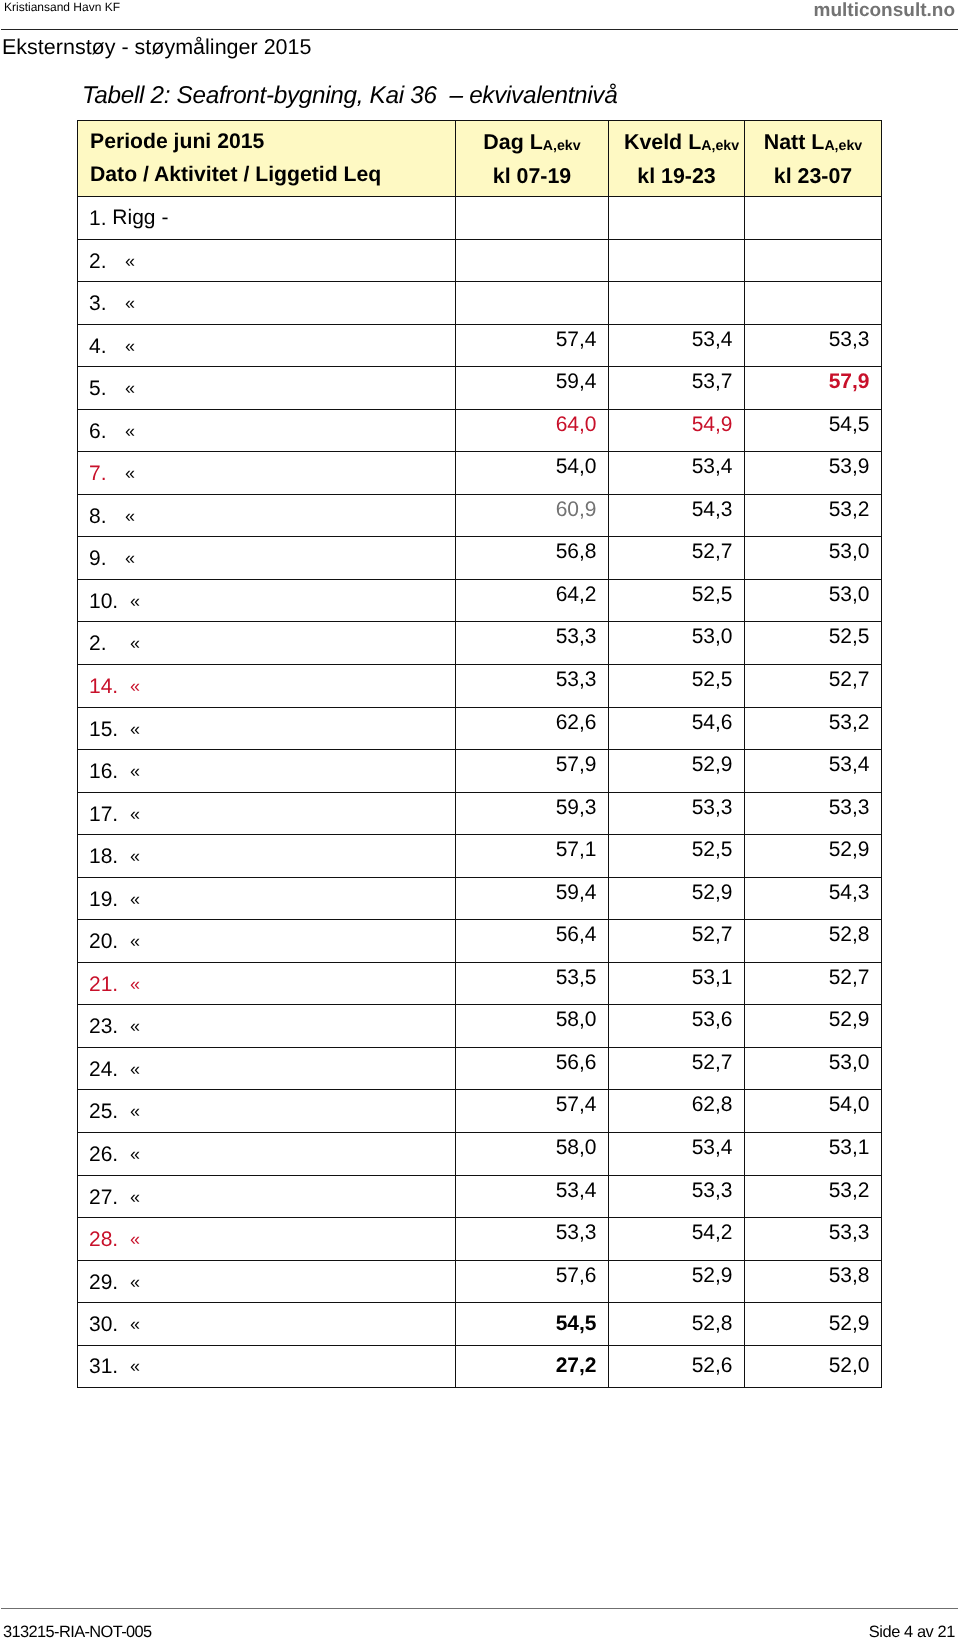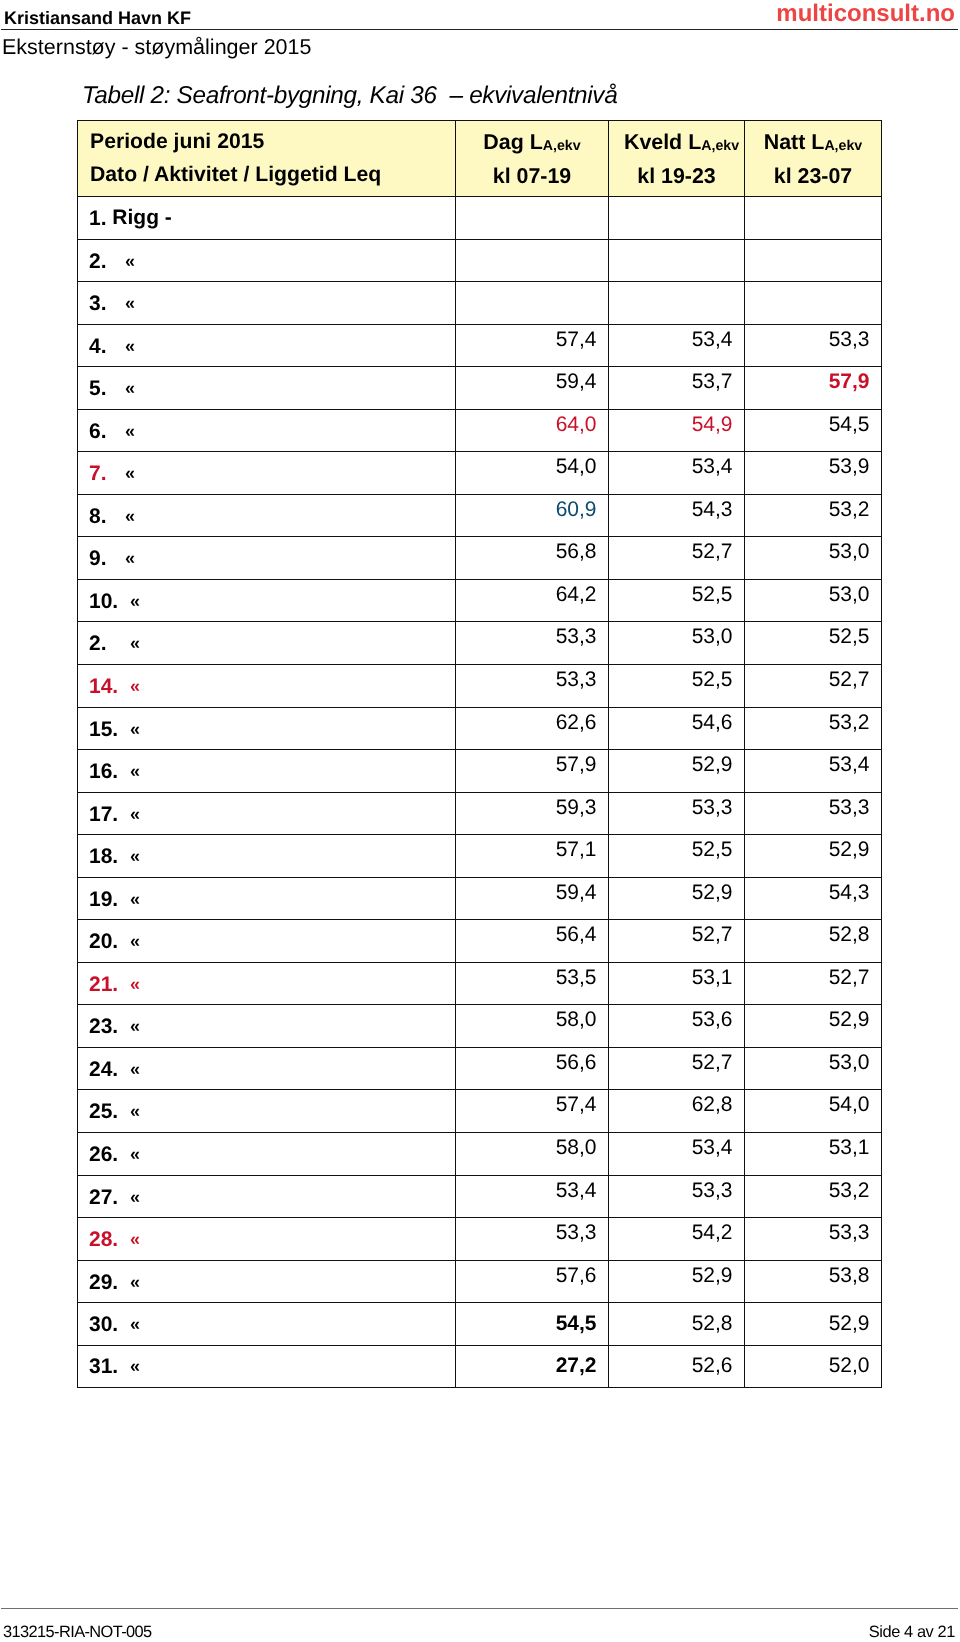--- a/index.html
+++ b/index.html
@@ -2,22 +2,22 @@
 <html><head>
 <meta charset="utf-8">
 <title>Eksternstoy - stoymalinger 2015</title>
 <style>
   html,body{margin:0;padding:0;background:#fff;}
   body{width:960px;height:1642px;font-family:"Liberation Sans",sans-serif;-webkit-font-smoothing:antialiased;text-rendering:geometricPrecision;}
   .page{position:relative;width:960px;height:1642px;overflow:hidden;background:#fff;}
 
   
   .hdr{position:absolute;left:0;top:0;width:960px;}
-  .hdr-left{position:absolute;left:4px;top:8px;font-weight:bold;font-size:18px;color:#000;}
-  .hdr-right{position:absolute;right:5px;top:0px;font-weight:bold;font-size:24px;color:#ef4444;}
+  .hdr-left{position:absolute;left:4px;top:0px;font-weight:normal;font-size:12px;color:#000;}
+  .hdr-right{position:absolute;right:5px;top:0px;font-weight:bold;font-size:19px;color:#737373;}
   .hdr-rule{position:absolute;left:1px;width:957px;top:28.6px;height:1.6px;background:#232323;}
   .subhdr{position:absolute;left:2px;top:36px;font-size:21.5px;color:#000;line-height:22px;}
 
   
   .tbl-caption{position:absolute;left:82px;top:82px;font-size:24.3px;font-style:italic;color:#000;white-space:pre;letter-spacing:-0.31px;}
 
   
   table.t{position:absolute;left:77px;top:120px;border-collapse:collapse;table-layout:fixed;width:804px;}
   table.t td{border:1.2px solid #111;vertical-align:top;}
   col.c1{width:378px;}
@@ -25,21 +25,21 @@
   col.c3{width:136px;}
   col.c4{width:137px;}
 
   .th{background:#fef9c3;height:76px;}
   .th-c1{padding:5px 0 0 12px;font-weight:bold;font-size:21.2px;line-height:32.5px;color:#000;}
   .th-num{text-align:center;font-weight:bold;font-size:21.4px;line-height:30.5px;color:#000;padding:6px 0 0 0;}
   .th-num .l1.nudge{position:relative;left:5px;}
   .th-num sub{font-size:14.2px;font-weight:bold;vertical-align:baseline;position:relative;top:1.2px;}
 
   tr.dr{height:42.55px;}
-  td.lab{padding:10px 0 0 11px;font-size:21px;line-height:24px;color:#000;white-space:nowrap;font-weight:bold;}
+  td.lab{padding:10px 0 0 11px;font-size:21px;line-height:24px;color:#000;white-space:nowrap;}
   td.lab .n{display:inline-block;}
   td.lab .n.w1{width:36px;}
   td.lab .n.w2{width:41px;}
   td.lab .q{display:inline-block;font-size:18px;position:relative;top:-1px;}
   td.val{text-align:right;padding:3px 11.5px 0 0;font-size:21px;line-height:24px;color:#000;}
   tr.lowered td.val{padding-top:8.5px;}
   tr.lowered td.lab{padding-top:9.5px;}
 
   
   .foot-rule{position:absolute;left:1px;width:957px;top:1608px;height:1.4px;background:#6f6f6f;}
@@ -124,21 +124,21 @@
           <td class="val" style="color: rgb(0, 0, 0);">54,5</td>
         </tr>
         <tr class="dr">
           <td class="lab"><span class="n w1" style="color: rgb(200, 16, 42);">7.</span><span class="q" style="color: rgb(0, 0, 0);">«</span></td>
           <td class="val" style="color: rgb(0, 0, 0);">54,0</td>
           <td class="val" style="color: rgb(0, 0, 0);">53,4</td>
           <td class="val" style="color: rgb(0, 0, 0);">53,9</td>
         </tr>
         <tr class="dr">
           <td class="lab"><span class="n w1" style="color: rgb(0, 0, 0);">8.</span><span class="q" style="color: rgb(0, 0, 0);">«</span></td>
-          <td class="val" style="color: #0c4a6e; text-align: right;">60,9</td>
+          <td class="val" style="color: #737373; text-align: right;">60,9</td>
           <td class="val" style="color: rgb(0, 0, 0);">54,3</td>
           <td class="val" style="color: rgb(0, 0, 0);">53,2</td>
         </tr>
         <tr class="dr">
           <td class="lab"><span class="n w1" style="color: rgb(0, 0, 0);">9.</span><span class="q" style="color: rgb(0, 0, 0);">«</span></td>
           <td class="val" style="color: rgb(0, 0, 0);">56,8</td>
           <td class="val" style="color: rgb(0, 0, 0);">52,7</td>
           <td class="val" style="color: rgb(0, 0, 0);">53,0</td>
         </tr>
         <tr class="dr">

